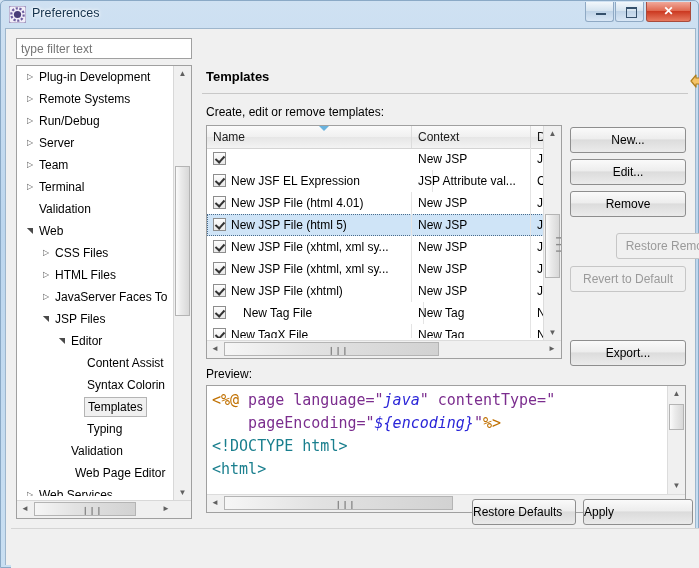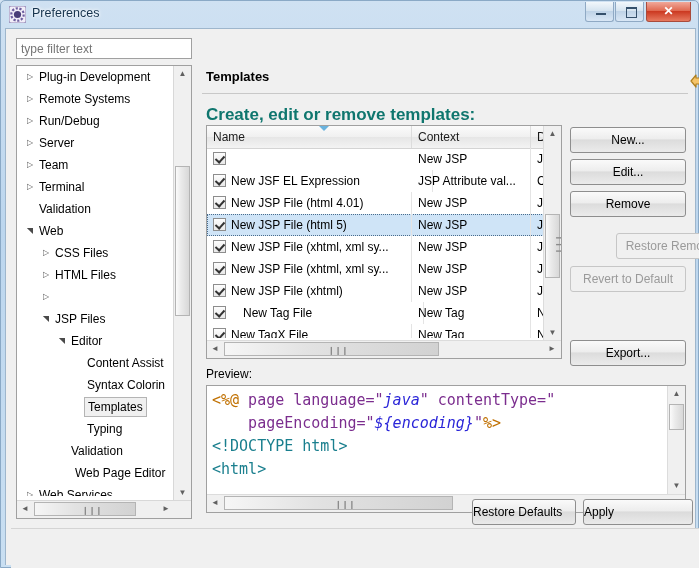--- a/index.html
+++ b/index.html
@@ -142,21 +142,21 @@
     position:absolute;left:4px;top:60px;width:486px;height:1px;
     background:#c8c8c8;
   }
   
   #nav{
     position:absolute;right:4px;top:38px;height:20px;
   }
   .navitem{position:absolute;top:0;cursor:default;}
 
   #tbl-caption{
-    position:absolute;left:8px;top:72px;font-size:17px;color:#0f766e;font-weight:bold;
+    position:absolute;left:8px;top:72px;font-size:12px;color:#000000;
   }
 
   
   #table-wrap{
     position:absolute;left:8px;top:92px;width:356px;height:234px;
     box-sizing:border-box;
     border:1px solid #a0a0a0;
     background:#fff;overflow:hidden;
   }
   #thead{
@@ -336,20 +336,21 @@
           <div class="tnode">
             <span class="arrow" style="left: 24px;">▷</span>
             <span class="tlabel" style="left: 38px;">CSS Files</span>
           </div>
           <div class="tnode">
             <span class="arrow" style="left: 24px;">▷</span>
             <span class="tlabel" style="left: 38px;">HTML Files</span>
           </div>
           <div class="tnode">
             <span class="arrow" style="left: 24px;">▷</span>
+            <span class="tlabel" style="left: 38px;">JavaServer Faces To</span>
           </div>
           <div class="tnode">
             <span class="arrow" style="left: 24px; transform: rotate(-90deg); color: rgb(74, 74, 74);">◢</span>
             <span class="tlabel" style="left: 38px;">JSP Files</span>
           </div>
           <div class="tnode">
             <span class="arrow" style="left: 40px; transform: rotate(-90deg); color: rgb(74, 74, 74);">◢</span>
             <span class="tlabel" style="left: 54px;">Editor</span>
           </div>
           <div class="tnode">

